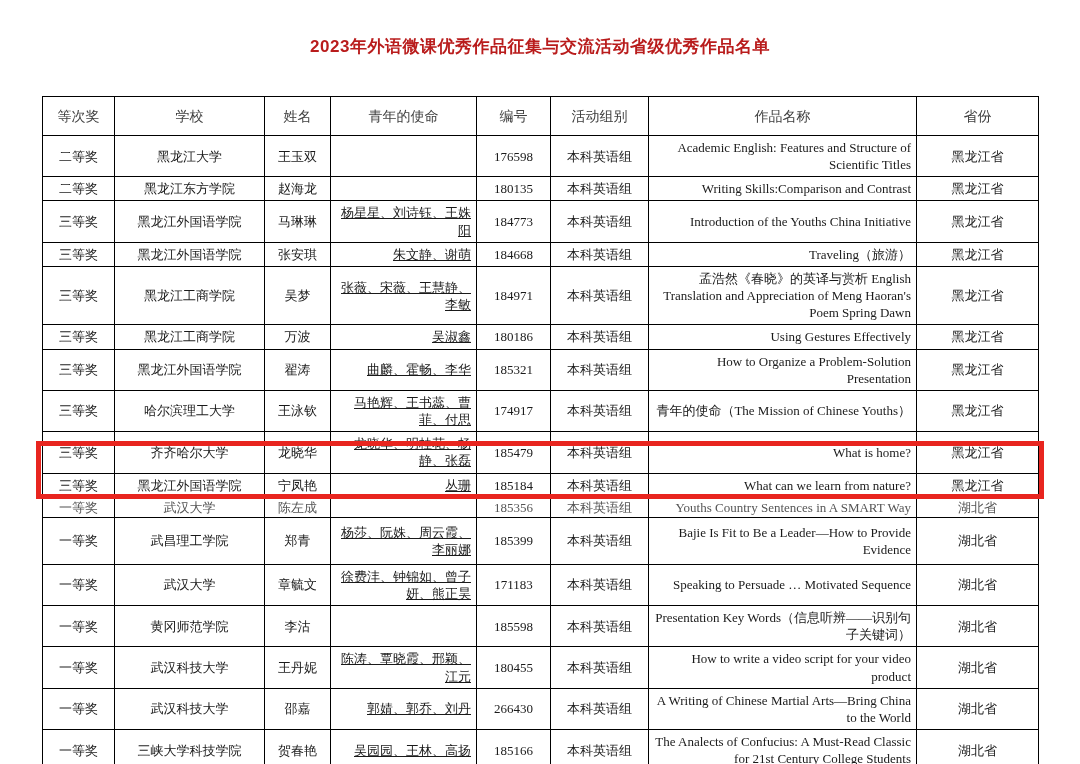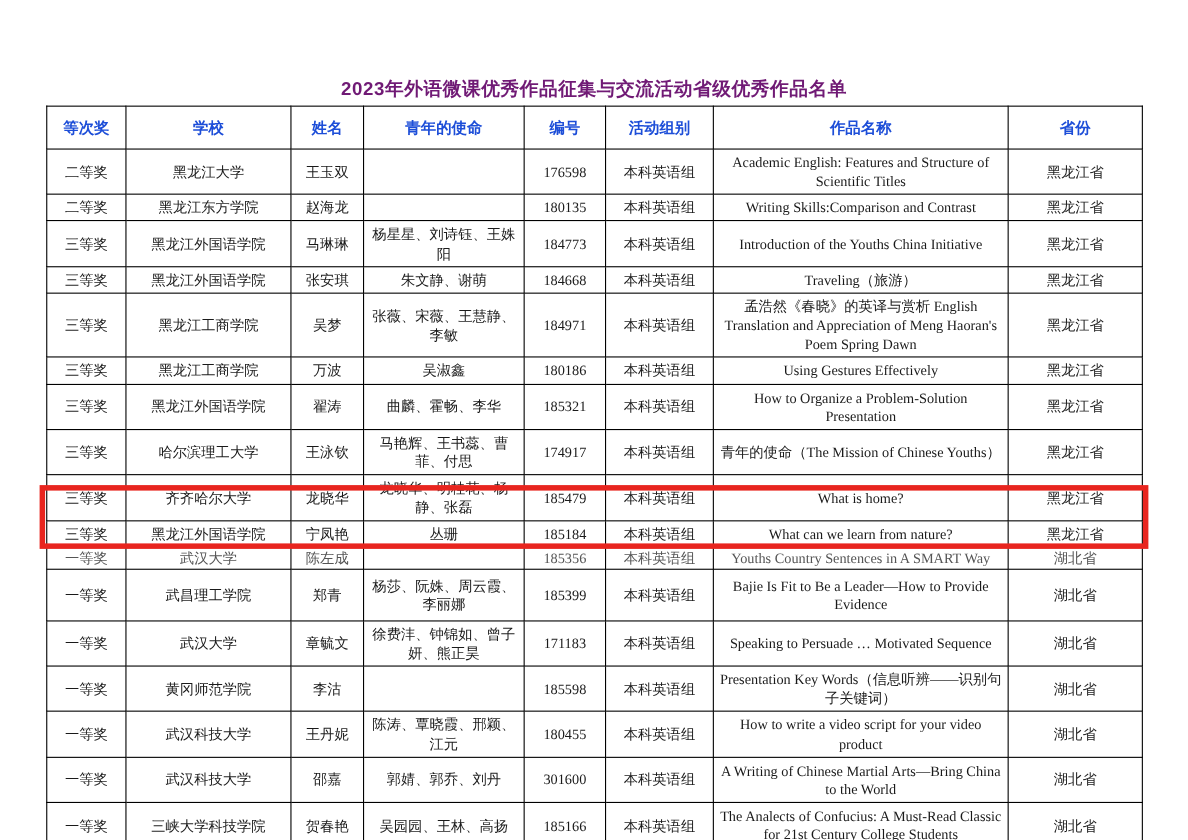--- a/index.html
+++ b/index.html
@@ -22,23 +22,23 @@
     box-sizing: border-box;
     padding: 0;
   }
   .doc-title {
     text-align: center;
     font-family: "Liberation Sans", "DejaVu Sans", sans-serif;
     font-weight: bold;
     font-size: 17px;
     letter-spacing: 0.5px;
     margin: 0;
-    padding-top: 69px;
+    padding-top: 35px;
     padding-bottom: 0;
-    color: #701a75;
+    color: #b91c1c;
   }
   .table-wrap {
     position: absolute;
     left: 42px;
     top: 96px;
     width: 996px;
   }
   table.list {
     border-collapse: collapse;
     width: 996px;
@@ -49,44 +49,45 @@
     border: 1px solid #000;
     padding: 3px 5px;
     font-size: 13px;
     line-height: 1.32;
     vertical-align: middle;
     color: #1a1a1a;
     word-wrap: break-word;
   }
   table.list thead th {
     text-align: center;
-    font-weight: bold;
+    font-weight: normal;
     font-family: "Liberation Sans", "DejaVu Sans", sans-serif;
     font-size: 14px;
     height: 32px;
-    color: #1d4ed8;
+    color: #404040;
   }
   
   col.c-rank   { width: 72px; }
   col.c-school { width: 150px; }
   col.c-name   { width: 66px; }
   col.c-team   { width: 146px; }
   col.c-no     { width: 74px; }
   col.c-group  { width: 98px; }
   col.c-work   { width: 268px; }
   col.c-prov   { width: 122px; }
 
   td.rank, td.school, td.name, td.no, td.group, td.prov {
     text-align: center;
   }
   td.team {
-    text-align: center;
+    text-align: right;
+    text-decoration: underline;
   }
   td.work {
-    text-align: center;
+    text-align: right;
     font-family: "Liberation Serif", "DejaVu Serif", serif;
   }
   
   tr.clipped td {
     color: #555;
     height: 14px;
     padding-top: 1px;
     padding-bottom: 1px;
     overflow: hidden;
   }
@@ -283,21 +284,21 @@
             <td class="no">180455</td>
             <td class="group">本科英语组</td>
             <td class="work">How to write a video script for your video product</td>
             <td class="prov">湖北省</td>
           </tr>
           <tr>
             <td class="rank">一等奖</td>
             <td class="school">武汉科技大学</td>
             <td class="name">邵嘉</td>
             <td class="team">郭婧、郭乔、刘丹</td>
-            <td class="no">301600</td>
+            <td class="no">266430</td>
             <td class="group">本科英语组</td>
             <td class="work">A Writing of Chinese Martial Arts—Bring China to the World</td>
             <td class="prov">湖北省</td>
           </tr>
           <tr>
             <td class="rank">一等奖</td>
             <td class="school">三峡大学科技学院</td>
             <td class="name">贺春艳</td>
             <td class="team">吴园园、王林、高扬</td>
             <td class="no">185166</td>

